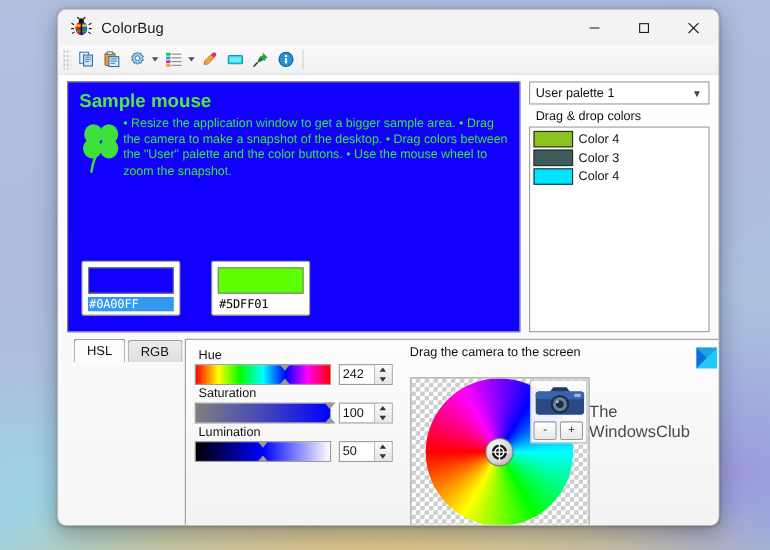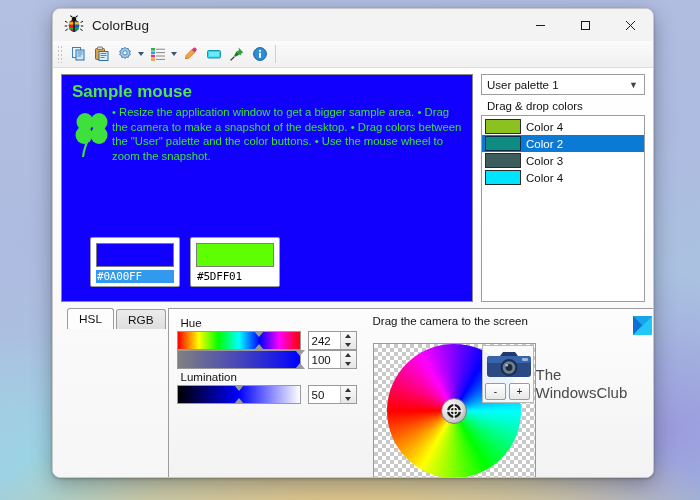--- a/index.html
+++ b/index.html
@@ -131,23 +131,23 @@
   }
   .clover { width: 40px; flex: none; padding-top: 2px; }
   .sample-text {
     color: #3ee03e;
     font-size: 11.3px;
     line-height: 14.5px;
     padding-top: 2px;
   }
   .swatch-row {
     position: absolute;
-    left: 28px; bottom: 14px;
-    display: flex;
-    gap: 10px;
+    left: 12px; bottom: 14px;
+    display: flex;
+    gap: 28px;
   }
   .swatch-card {
     width: 90px;
     background: #ffffff;
     border: 1px solid #9a9a9a;
     border-radius: 2px;
     padding: 5px 5px 3px 5px;
     box-sizing: border-box;
   }
   .swatch-chip {
@@ -544,24 +544,20 @@
           <div class="combo">
             <span>User palette 1</span>
             <span class="combo-arrow">▼</span>
           </div>
           <div class="dd-label">Drag &amp; drop colors</div>
           <div class="pal-list">
             <div class="pal-item">
               <span class="pal-chip" style="background:#8cc220"></span>
               <span>Color 4</span>
             </div>
-            <div class="pal-item sel">
-              <span class="pal-chip" style="background:#0e8c82"></span>
-              <span>Color 2</span>
-            </div>
             <div class="pal-item">
               <span class="pal-chip" style="background:#3d5c5c"></span>
               <span>Color 3</span>
             </div>
             <div class="pal-item">
               <span class="pal-chip" style="background:#00e5ff"></span>
               <span>Color 4</span>
             </div>
           </div>
         </div>
@@ -586,20 +582,21 @@
               </div>
               <div class="spin">
                 <div class="spin-val">242</div>
                 <div class="spin-btns">
                   <div class="spin-b up"></div>
                   <div class="spin-b dn"></div>
                 </div>
               </div>
             </div>
 
+            <div class="sl-label">Saturation</div>
             <div class="sl-row">
               <div class="track-wrap">
                 <div class="track" style="background:linear-gradient(90deg,#808080 0%,#4040c0 55%,#0000ff 100%)"></div>
                 <div class="thumb-up" style="left:100%"></div>
                 <div class="thumb-dn" style="left:100%"></div>
               </div>
               <div class="spin">
                 <div class="spin-val">100</div>
                 <div class="spin-btns">
                   <div class="spin-b up"></div>

